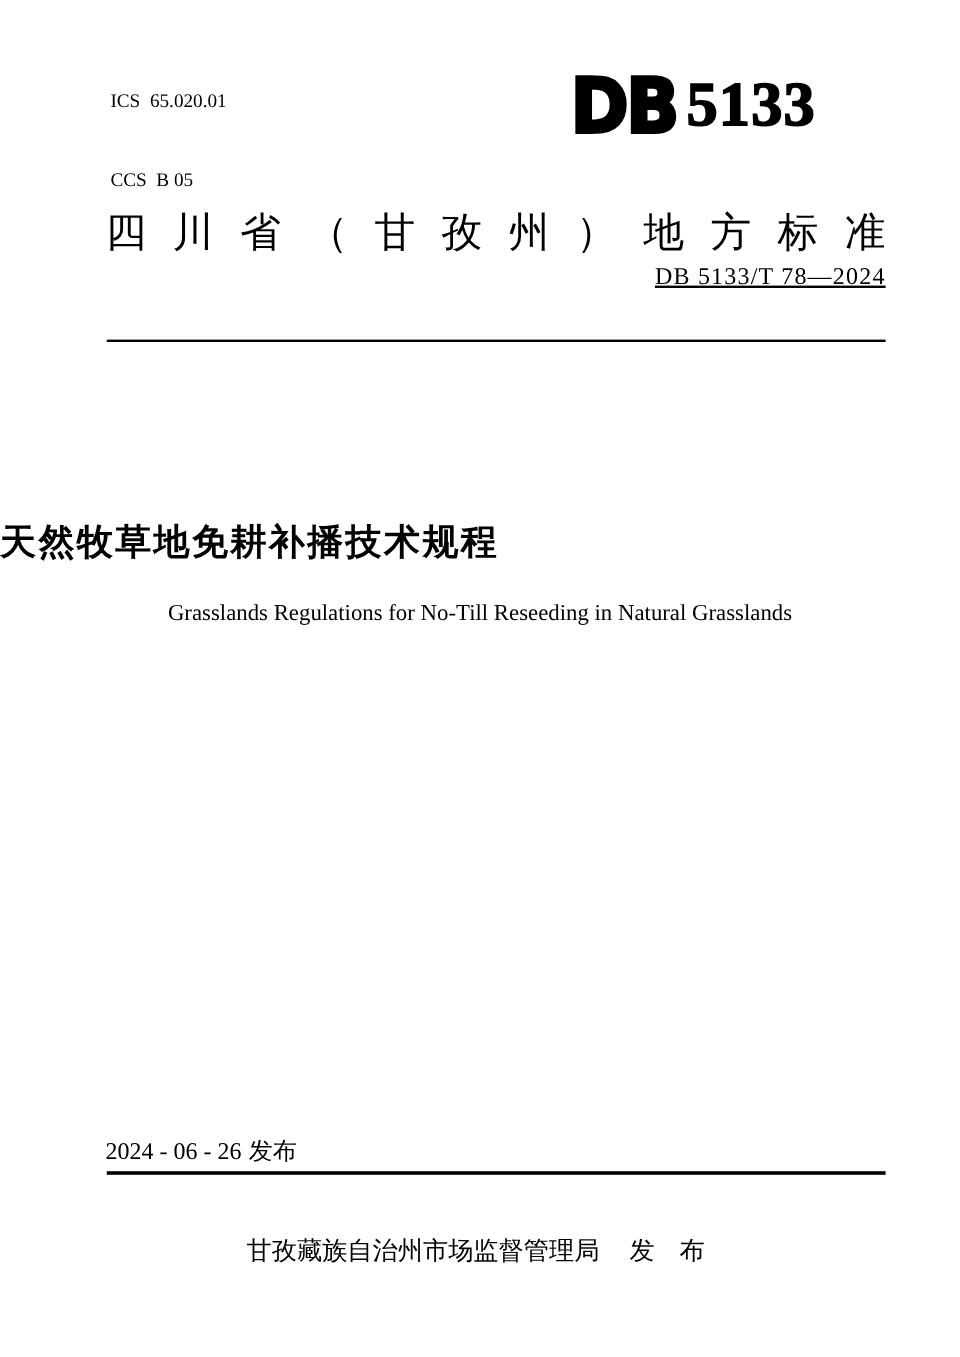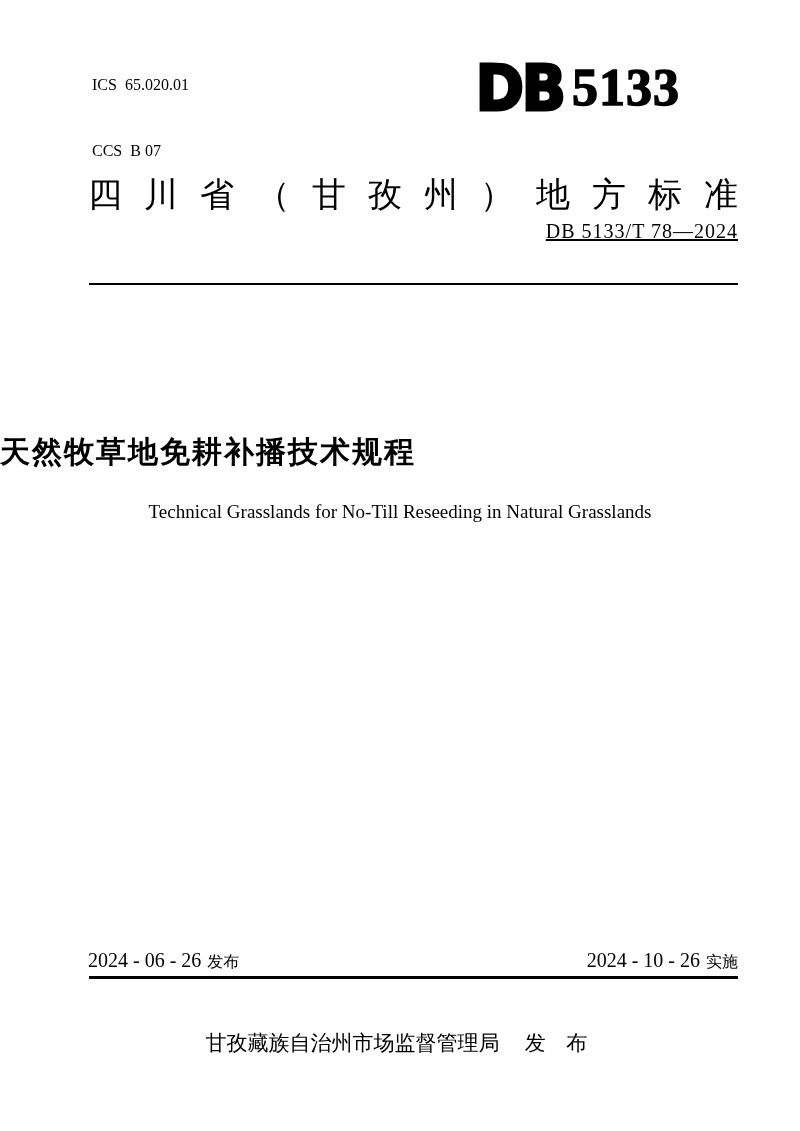--- a/index.html
+++ b/index.html
@@ -72,38 +72,38 @@
     text-align:center;
     font-family:"Liberation Serif", serif;
     font-size:19px;
   }
   .date-row {
     position:absolute; left:88px; right:62px; top:948px;
     display:flex; justify-content:space-between;
     font-family:"Liberation Serif", serif;
     font-size:20px; line-height:24px;
   }
-  .date-label { font-family:"Liberation Sans", sans-serif; margin-left:6px; font-size:16px; }
+  .date-label { font-family:"Liberation Sans", sans-serif; margin-left:6px; font-size:20px; }
   .publisher-row {
     position:absolute; left:0; right:0; top:1030px;
     text-align:center;
     font-family:"Liberation Sans", sans-serif;
     font-size:21px; line-height:26px;
     font-weight:400;
   }
   .publish-label { margin-left:1.2em; letter-spacing:0.35em; }
 </style>
 </head>
 <body>
 
 <div class="page">
 
   <div class="ics-block">
     <div>ICS  65.020.01</div>
-    <div>CCS  B 07</div>
+    <div>CCS  B 05</div>
   </div>
 
   <div class="logo">
     <span class="logo-db">DB</span>
     <span class="logo-num">5133</span>
   </div>
 
   <div class="std-name">
       <span>四</span>
       <span>川</span>
@@ -118,28 +118,25 @@
       <span>标</span>
       <span>准</span>
     </div>
 
   <div class="doc-number">DB 5133/T 78—2024</div>
 
   <div class="rule rule-top"></div>
 
   <div class="doc-title">天然牧草地免耕补播技术规程</div>
 
-  <div class="doc-title-en">Technical Grasslands for No-Till Reseeding in Natural Grasslands</div>
+  <div class="doc-title-en">Grasslands Regulations for No-Till Reseeding in Natural Grasslands</div>
 
   <div class="date-row">
     <div>
       <span>2024 - 06 - 26</span><span class="date-label">发布</span>
-    </div>
-    <div>
-      <span>2024 - 10 - 26</span><span class="date-label">实施</span>
     </div>
   </div>
 
   <div class="rule rule-bottom"></div>
 
   <div class="publisher-row">
     <span>甘孜藏族自治州市场监督管理局</span><span class="publish-label">发 布</span>
   </div>
 
 </div>

